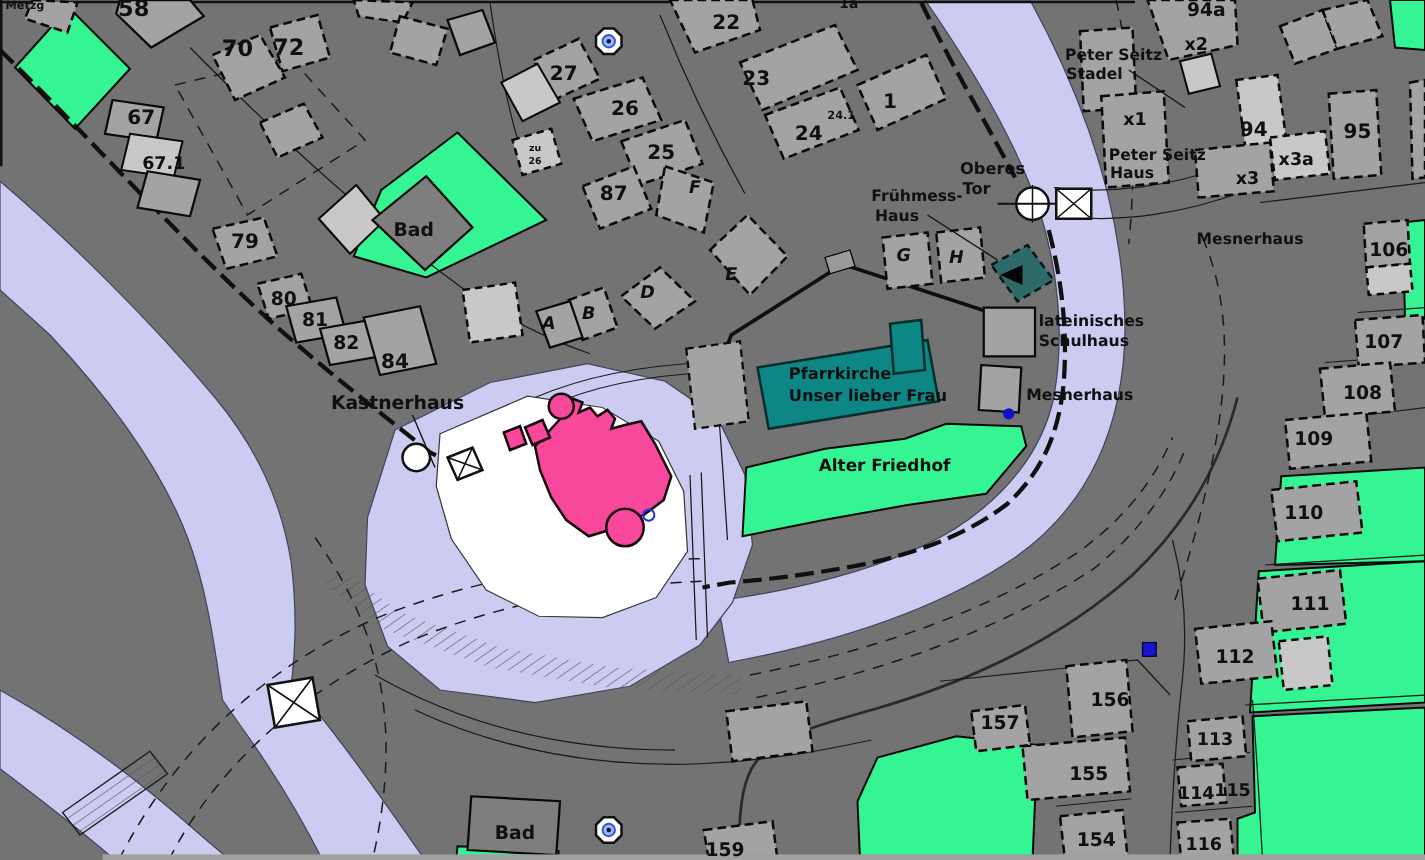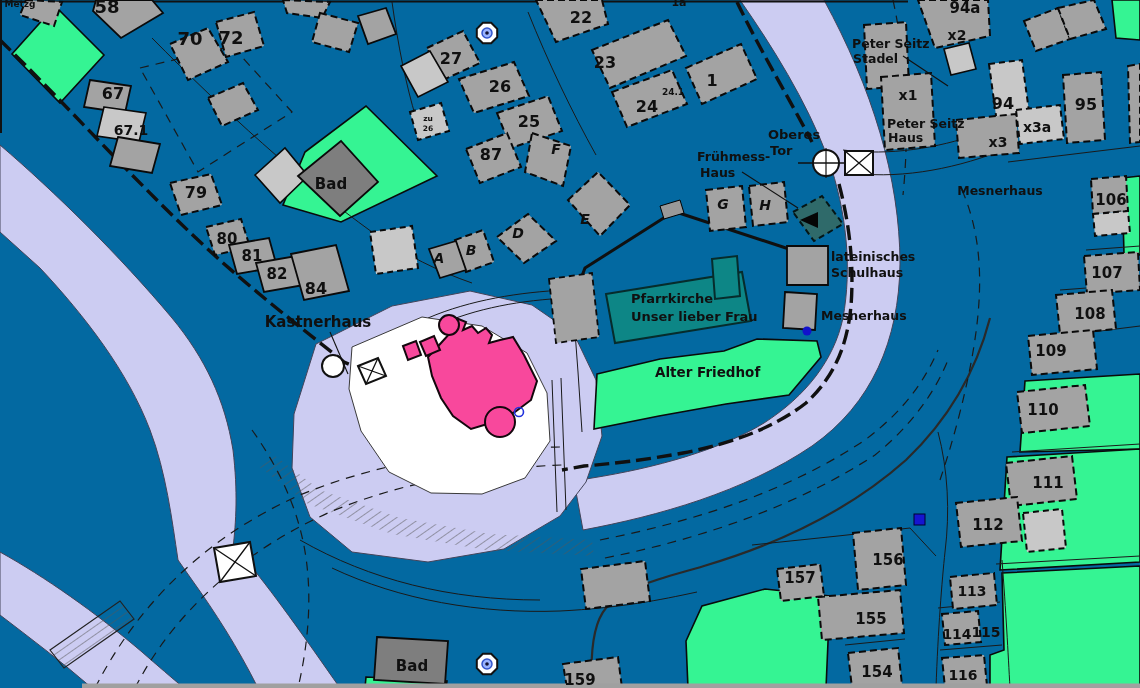--- a/index.html
+++ b/index.html
@@ -1,16 +1,16 @@
 <!DOCTYPE html>
 <html><head>
 <meta charset="utf-8">
 <style>
   html,body{margin:0;padding:0;background:#ffffff;}
-  .map-wrap{position:relative;width:1140px;height:688px;overflow:hidden;background:#0369a1;}
+  .map-wrap{position:relative;width:1140px;height:688px;overflow:hidden;background:#737373;}
   svg{display:block;}
   
   .water{fill:#ccccf2;stroke:#44445a;stroke-width:1;}
   
   .green{fill:#35f493;stroke:#0a0a0a;stroke-width:1.6;}
   
   .bs{fill:#a3a3a3;stroke:#0a0a0a;stroke-width:1.8;}
   .bd{fill:#a3a3a3;stroke:#0a0a0a;stroke-width:2;stroke-dasharray:7 4;}
   .bsl{fill:#c8c8c8;stroke:#0a0a0a;stroke-width:1.6;}
   .bdl{fill:#c8c8c8;stroke:#0a0a0a;stroke-width:2;stroke-dasharray:6 4;}

